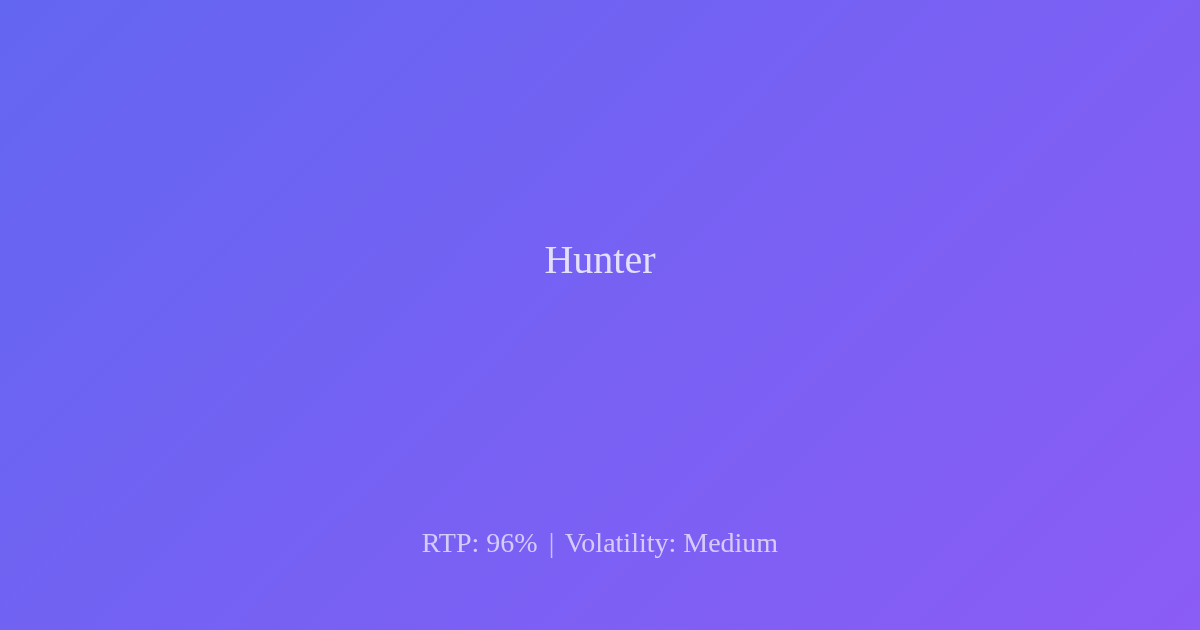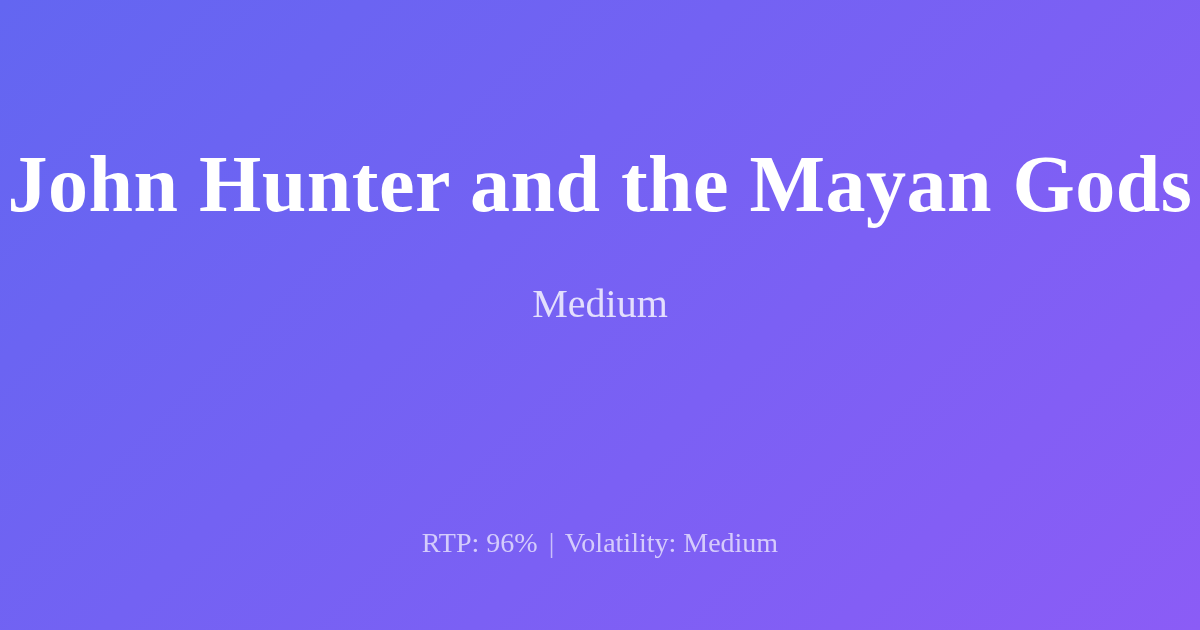--- a/index.html
+++ b/index.html
@@ -96,25 +96,24 @@
     color: rgba(255, 255, 255, 0.60);
   }
 </style>
 </head>
 <body>
 
 <div id="og-card">
 
   <div class="title-zone">
 
-    <h1 class="game-title">John Hunter and the Mayan Gods</h1>
 
     <div class="title-spacer"></div>
 
-    <h2 class="game-subtitle">Medium</h2>
+    <h2 class="game-subtitle">Hunter</h2>
 
   </div>
 
   <div class="meta-line">
     <span>RTP: 96%</span>
     <span class="meta-sep">|</span>
     <span>Volatility: Medium</span>
   </div>
 
 </div>

